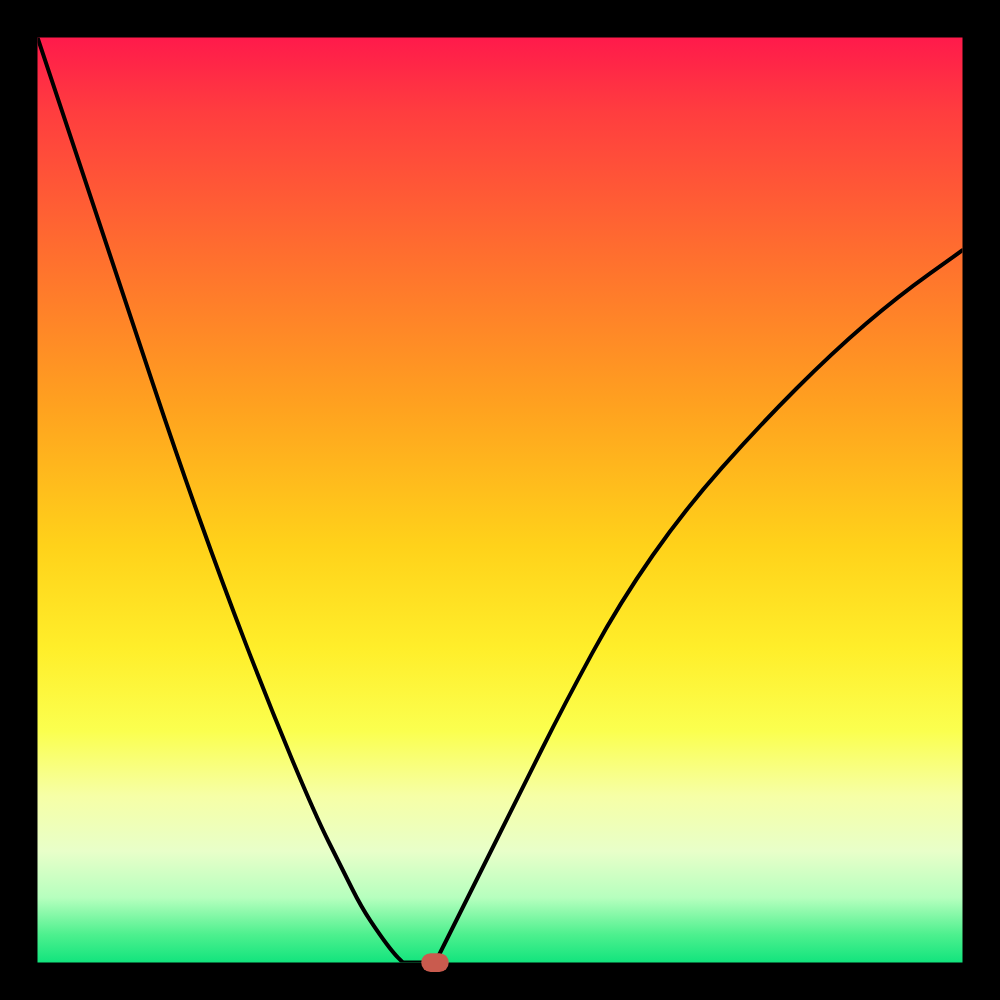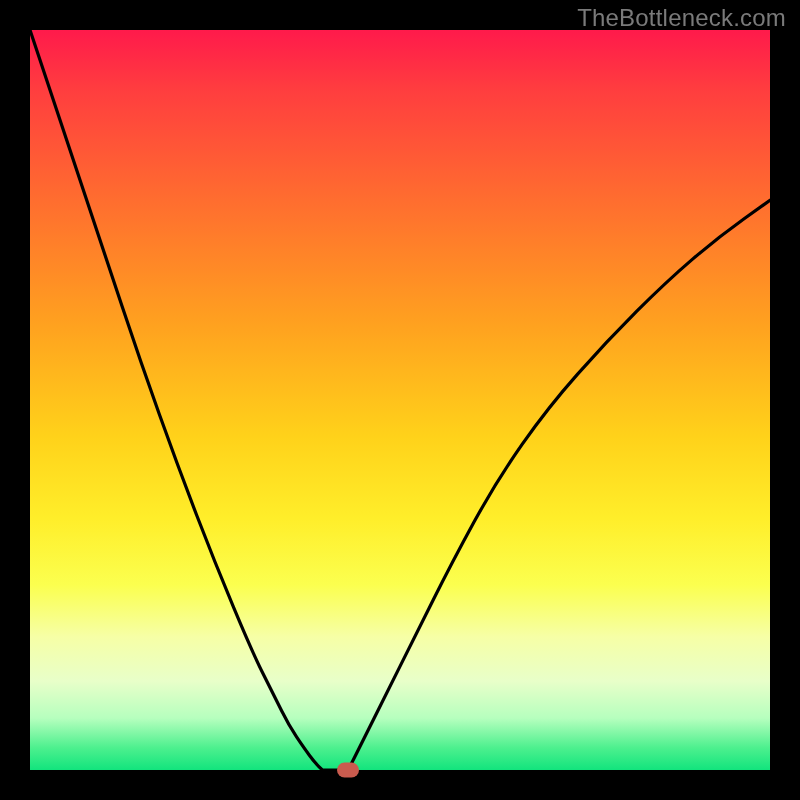--- a/index.html
+++ b/index.html
@@ -62,21 +62,20 @@
     border-radius: 8px;
     background: #c95b4e;
     transform: translate(-50%, -50%);
   }
 </style>
 </head>
 <body>
 
 <div class="frame">
 
-  <div class="attribution">TheBottleneck.com</div>
 
   <div class="plot">
     <svg class="curve" viewBox="0 0 740 740" preserveAspectRatio="none">
       <path id="curve-path" fill="none" stroke-width="3.2" stroke-linejoin="round" stroke-linecap="round" stroke="#000000" d="M 0.00 0.00 Q 37.00 111.00 55.50 166.50 Q 74.00 222.00 92.50 277.50 Q 111.00 333.00 129.50 384.80 Q 148.00 436.60 166.50 484.70 Q 185.00 532.80 203.50 577.20 Q 222.00 621.60 233.10 643.80 Q 244.20 666.00 251.60 680.80 Q 259.00 695.60 266.40 706.70 Q 273.80 717.80 279.35 725.20 Q 284.90 732.60 288.60 736.30 Q 292.30 740.00 292.30 740.00 Q 292.30 740.00 297.85 740.00 Q 303.40 740.00 310.80 740.00 Q 318.20 740.00 318.20 740.00 Q 318.20 740.00 325.60 725.20 Q 333.00 710.40 344.10 688.20 Q 355.20 666.00 370.00 636.40 Q 384.80 606.80 403.30 569.80 Q 421.80 532.80 444.00 492.10 Q 466.20 451.40 492.10 414.40 Q 518.00 377.40 547.60 344.10 Q 577.20 310.80 606.80 281.20 Q 636.40 251.60 662.30 229.40 Q 688.20 207.20 714.10 188.70 L 740.00 170.20"></path>
     </svg>
     <div id="marker" class="marker" style="background: rgb(201, 91, 78); left: 318.2px; top: 740px;"></div>
   </div>
 
 </div>
 

